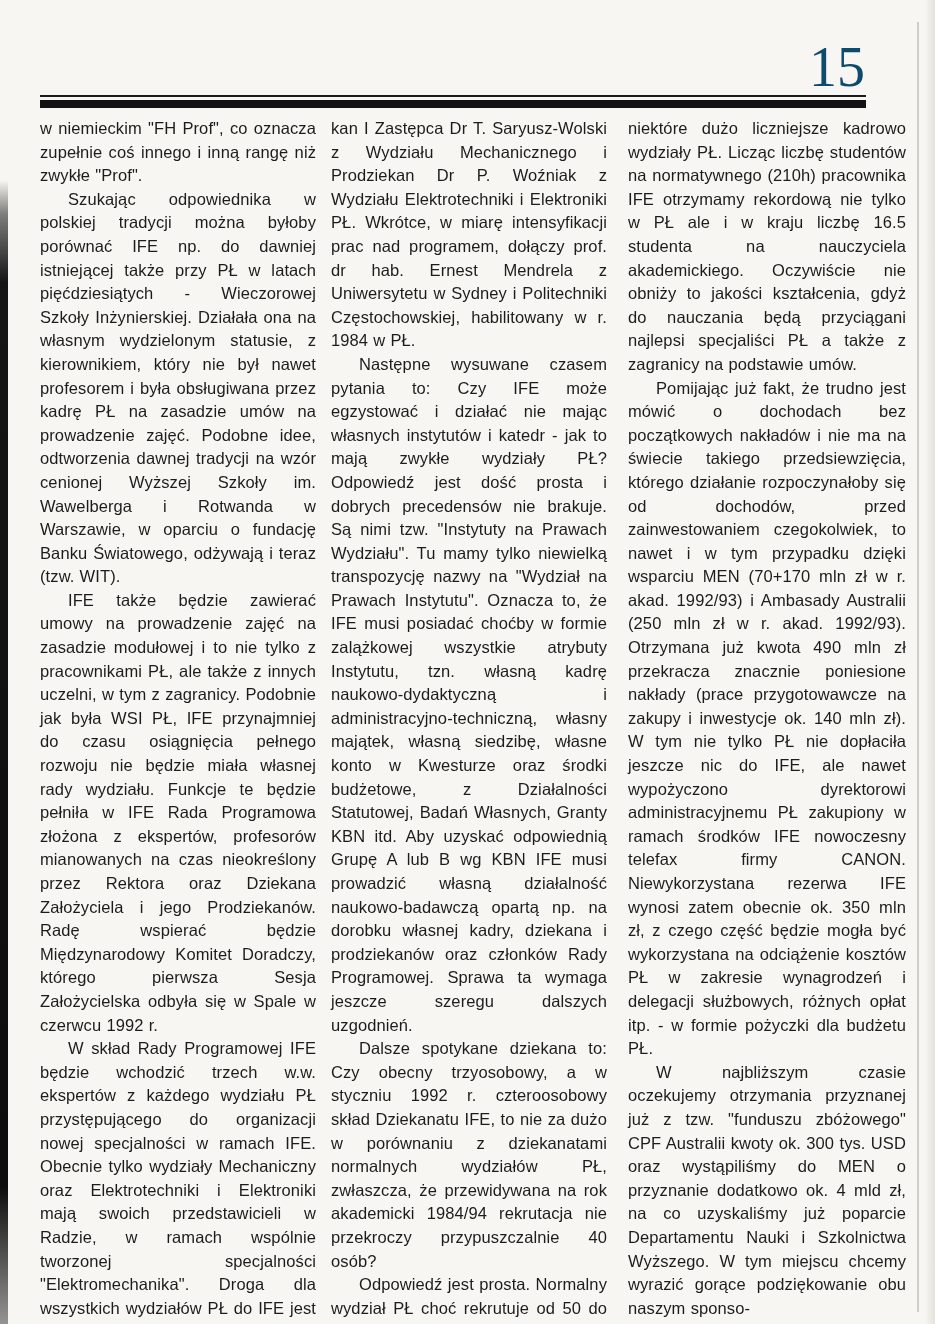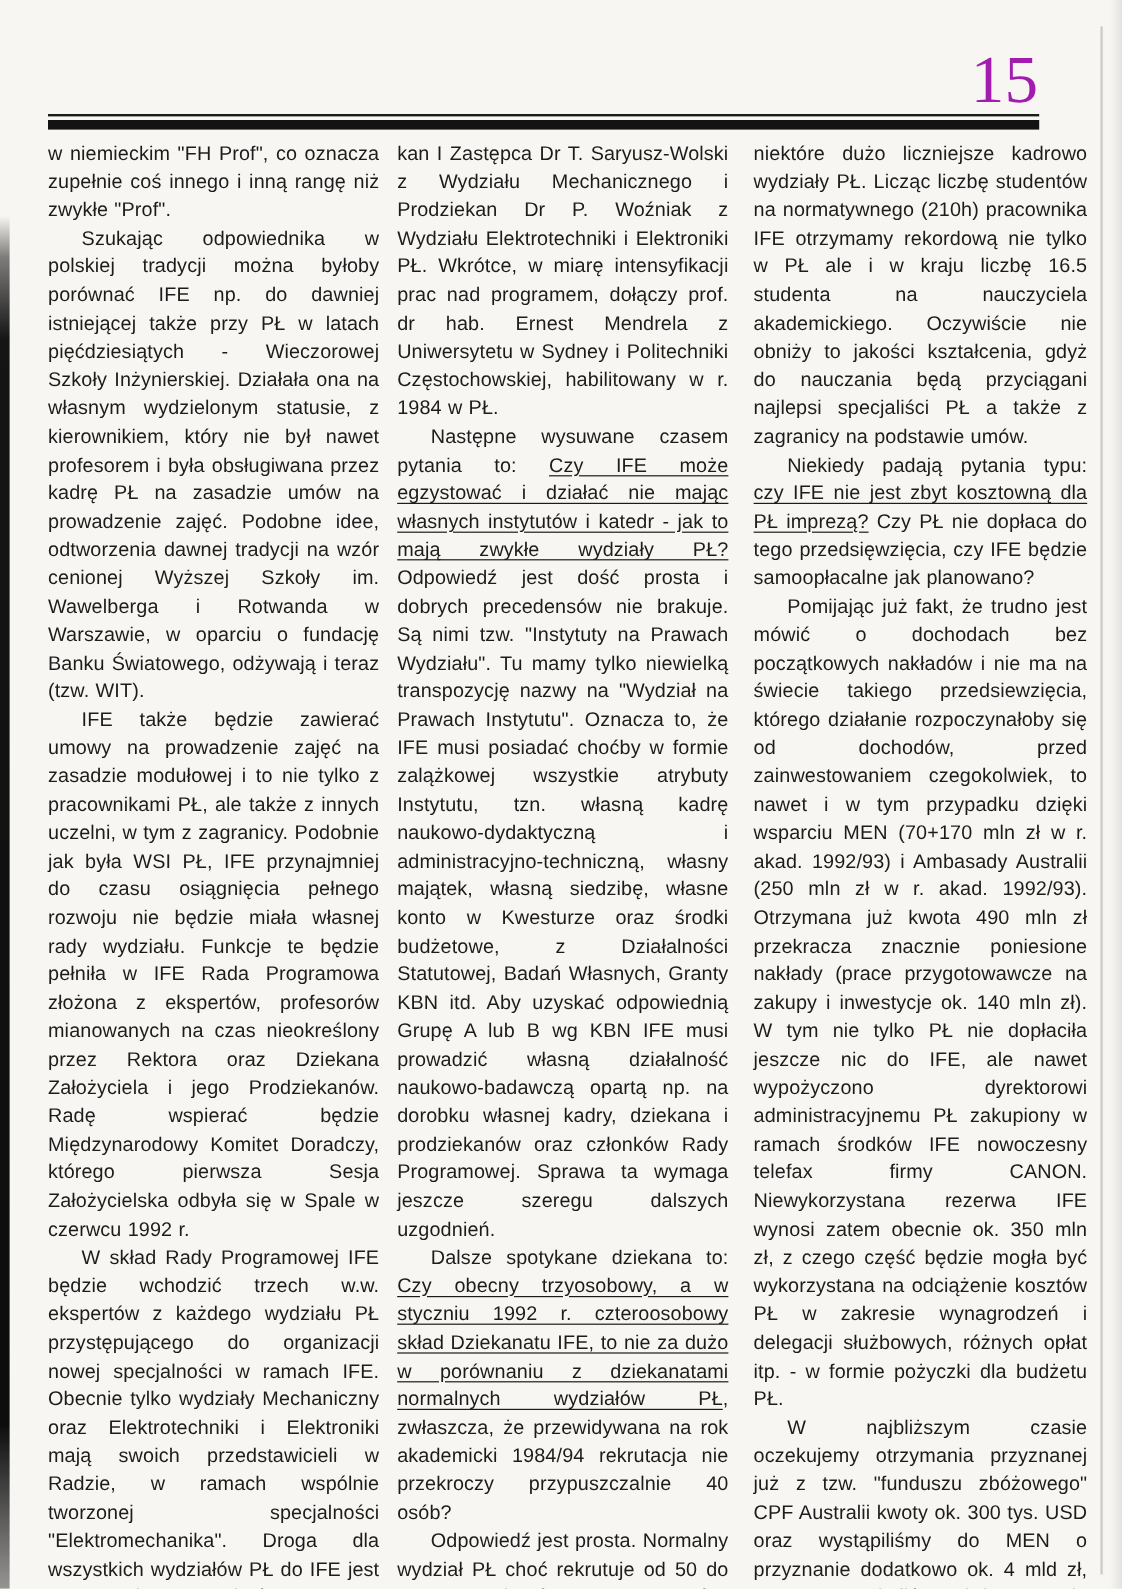--- a/index.html
+++ b/index.html
@@ -24,21 +24,21 @@
   .page-edge-right-shade {
     position: absolute; left: 925px; top: 0; width: 10px; height: 1324px;
     background: linear-gradient(to right, rgba(180,178,170,0.0), rgba(170,168,160,0.25));
   }
   
   .page-number {
     position: absolute; left: 770px; top: 38px; width: 95px;
     text-align: right;
     font-family: "Liberation Serif", serif;
     font-size: 56px; line-height: 58px;
-    color: #a21caf;
+    color: #0c4a6e;
   }
   .rule-thin {
     position: absolute; left: 40px; top: 95px; width: 826px; height: 2px;
     background: #1b1b1b;
   }
   .rule-thick {
     position: absolute; left: 40px; top: 100px; width: 826px; height: 8px;
     background: #131313;
   }
   
@@ -49,21 +49,21 @@
     line-height: 23.6px;
     text-align: justify;
     letter-spacing: 0.1px;
     word-spacing: 0.5px;
   }
   .col-1 { left: 40px;  width: 276px; }
   .col-2 { left: 331px; width: 276px; }
   .col-3 { left: 628px; width: 278px; }
   p.para { margin: 0; }
   p.para.indent { text-indent: 28px; }
-  .u { text-decoration: underline; text-underline-offset: 3px; margin-top: 12px; }
+  .u { text-underline-offset: 3px; margin-top: 12px; }
 </style>
 </head>
 <body>
 
 <div class="scan-strip-left"></div>
 <div class="page-edge-right"></div>
 <div class="page-edge-right-shade"></div>
 
 <div class="page-number">15</div>
 <div class="rule-thin"></div>
@@ -76,16 +76,15 @@
     <p class="para indent"><span>W skład Rady Programowej IFE będzie wchodzić trzech w.w. ekspertów z każdego wydziału PŁ przystępującego do organizacji nowej specjalności w ramach IFE. Obecnie tylko wydziały Mechaniczny oraz Elektrotechniki i Elektroniki mają swoich przedstawicieli w Radzie, w ramach wspólnie tworzonej specjalności "Elektromechanika". Droga dla wszystkich wydziałów PŁ do IFE jest otwarta i mogą być utworzone dodatkowe specjalności. Są już kolejne zgłoszenia innych wydziałów i to nie tylko z PŁ ale i z innych uczelni polskich.</span></p>
   </div>
 <div class="column col-2">
     <p class="para"><span>kan I Zastępca Dr T. Saryusz-Wolski z Wydziału Mechanicznego i Prodziekan Dr P. Woźniak z Wydziału Elektrotechniki i Elektroniki PŁ. Wkrótce, w miarę intensyfikacji prac nad programem, dołączy prof. dr hab. Ernest Mendrela z Uniwersytetu w Sydney i Politechniki Częstochowskiej, habilitowany w r. 1984 w PŁ.</span></p>
     <p class="para indent"><span>Następne wysuwane czasem pytania to: </span><span class="u">Czy IFE może egzystować i działać nie mając własnych instytutów i katedr - jak to mają zwykłe wydziały PŁ?</span><span> Odpowiedź jest dość prosta i dobrych precedensów nie brakuje. Są nimi tzw. "Instytuty na Prawach Wydziału". Tu mamy tylko niewielką transpozycję nazwy na "Wydział na Prawach Instytutu". Oznacza to, że IFE musi posiadać choćby w formie zalążkowej wszystkie atrybuty Instytutu, tzn. własną kadrę naukowo-dydaktyczną i administracyjno-techniczną, własny majątek, własną siedzibę, własne konto w Kwesturze oraz środki budżetowe, z Działalności Statutowej, Badań Własnych, Granty KBN itd. Aby uzyskać odpowiednią Grupę A lub B wg KBN IFE musi prowadzić własną działalność naukowo-badawczą opartą np. na dorobku własnej kadry, dziekana i prodziekanów oraz członków Rady Programowej. Sprawa ta wymaga jeszcze szeregu dalszych uzgodnień.</span></p>
     <p class="para indent"><span>Dalsze spotykane dziekana to: </span><span class="u">Czy obecny trzyosobowy, a w styczniu 1992 r. czteroosobowy skład Dziekanatu IFE, to nie za dużo w porównaniu z dziekanatami normalnych wydziałów PŁ</span><span>, zwłaszcza, że przewidywana na rok akademicki 1984/94 rekrutacja nie przekroczy przypuszczalnie 40 osób?</span></p>
     <p class="para indent"><span>Odpowiedź jest prosta. Normalny wydział PŁ choć rekrutuje od 50 do 400 studentów ma oprócz dziekanów kilkusetosobowe zaplecze pracowników i ogromny majątek całego wydziału. IFE będzie w całości obsługiwane przez ten 4 osobowy skład z tego tylko 1 lub 2 osoby będą na pełnych etatach. Pozostali - na etatach cząstkowych. Ten 4 osobowy niepełnoetatowy zespół będzie obsługiwał grupę studentów niewiele mniejszą niż niektóre niż</span></p>
   </div>
 <div class="column col-3">
     <p class="para"><span>niektóre dużo liczniejsze kadrowo wydziały PŁ. Licząc liczbę studentów na normatywnego (210h) pracownika IFE otrzymamy rekordową nie tylko w PŁ ale i w kraju liczbę 16.5 studenta na nauczyciela akademickiego. Oczywiście nie obniży to jakości kształcenia, gdyż do nauczania będą przyciągani najlepsi specjaliści PŁ a także z zagranicy na podstawie umów.</span></p>
-    <p class="para indent"><span>Niekiedy padają pytania typu: </span><span class="u">czy IFE nie jest zbyt kosztowną dla PŁ imprezą?</span><span> Czy PŁ nie dopłaca do tego przedsięwzięcia, czy IFE będzie samoopłacalne jak planowano?</span></p>
     <p class="para indent"><span>Pomijając już fakt, że trudno jest mówić o dochodach bez początkowych nakładów i nie ma na świecie takiego przedsiewzięcia, którego działanie rozpoczynałoby się od dochodów, przed zainwestowaniem czegokolwiek, to nawet i w tym przypadku dzięki wsparciu MEN (70+170 mln zł w r. akad. 1992/93) i Ambasady Australii (250 mln zł w r. akad. 1992/93). Otrzymana już kwota 490 mln zł przekracza znacznie poniesione nakłady (prace przygotowawcze na zakupy i inwestycje ok. 140 mln zł). W tym nie tylko PŁ nie dopłaciła jeszcze nic do IFE, ale nawet wypożyczono dyrektorowi administracyjnemu PŁ zakupiony w ramach środków IFE nowoczesny telefax firmy CANON. Niewykorzystana rezerwa IFE wynosi zatem obecnie ok. 350 mln zł, z czego część będzie mogła być wykorzystana na odciążenie kosztów PŁ w zakresie wynagrodzeń i delegacji służbowych, różnych opłat itp. - w formie pożyczki dla budżetu PŁ.</span></p>
     <p class="para indent"><span>W najbliższym czasie oczekujemy otrzymania przyznanej już z tzw. "funduszu zbóżowego" CPF Australii kwoty ok. 300 tys. USD oraz wystąpiliśmy do MEN o przyznanie dodatkowo ok. 4 mld zł, na co uzyskaliśmy już poparcie Departamentu Nauki i Szkolnictwa Wyższego. W tym miejscu chcemy wyrazić gorące podziękowanie obu naszym sponso-</span></p>
   </div>
 
 </body></html>

